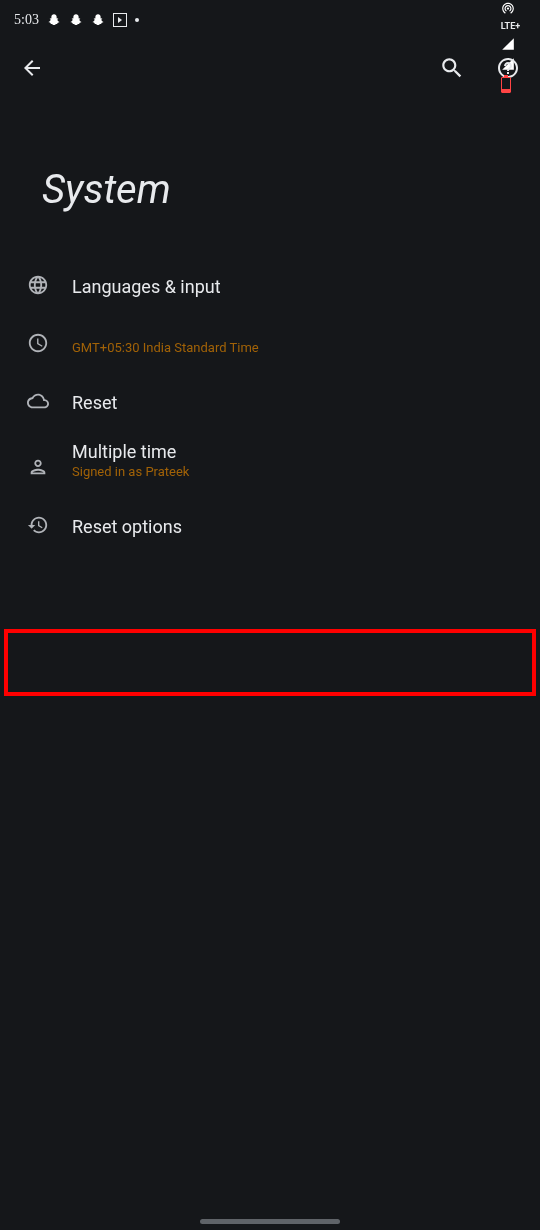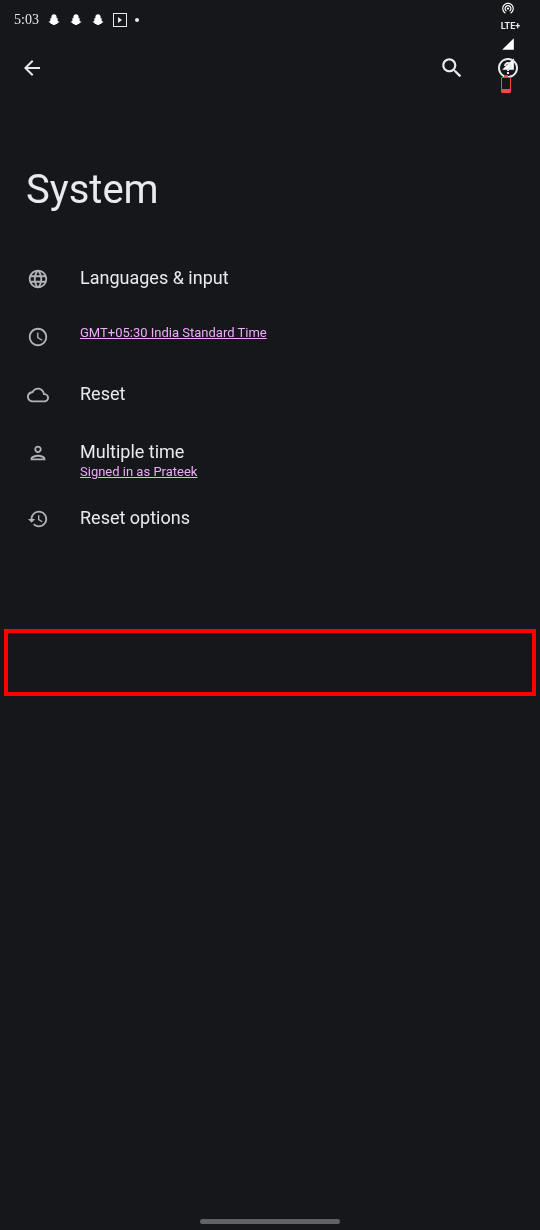--- a/index.html
+++ b/index.html
@@ -115,32 +115,33 @@
       width: 28px;
       height: 28px;
       display: flex;
       align-items: center;
       justify-content: center;
       cursor: pointer;
     }
     .page-title {
       font-size: 40px;
       font-weight: 400;
-      padding: 70px 26px 40px;
+      padding: 70px 42px 40px;
       color: #e8eaed;
+      font-style: italic;
     }
     .menu-list {
       display: flex;
       flex-direction: column;
     }
     .menu-item {
       display: flex;
-      align-items: flex-start;
+      align-items: flex-end;
       padding: 14px 26px;
-      gap: 30px;
+      gap: 22px;
       cursor: pointer;
       min-height: 58px;
     }
     .menu-icon {
       width: 24px;
       height: 24px;
       display: flex;
       align-items: center;
       justify-content: center;
       flex-shrink: 0;
@@ -150,22 +151,21 @@
       display: flex;
       flex-direction: column;
       gap: 2px;
     }
     .menu-label {
       font-size: 18px;
       color: #e8eaed;
     }
     .menu-sublabel {
       font-size: 13px;
-      color: #f0abfc;
-      text-decoration: underline;
+      color: #a16207;
     }
     .highlight-box {
       border: 4px solid #ff0000;
       position: absolute;
       left: 4px;
       top: 629px;
       width: 532px;
       height: 67px;
       pointer-events: none;
     }

